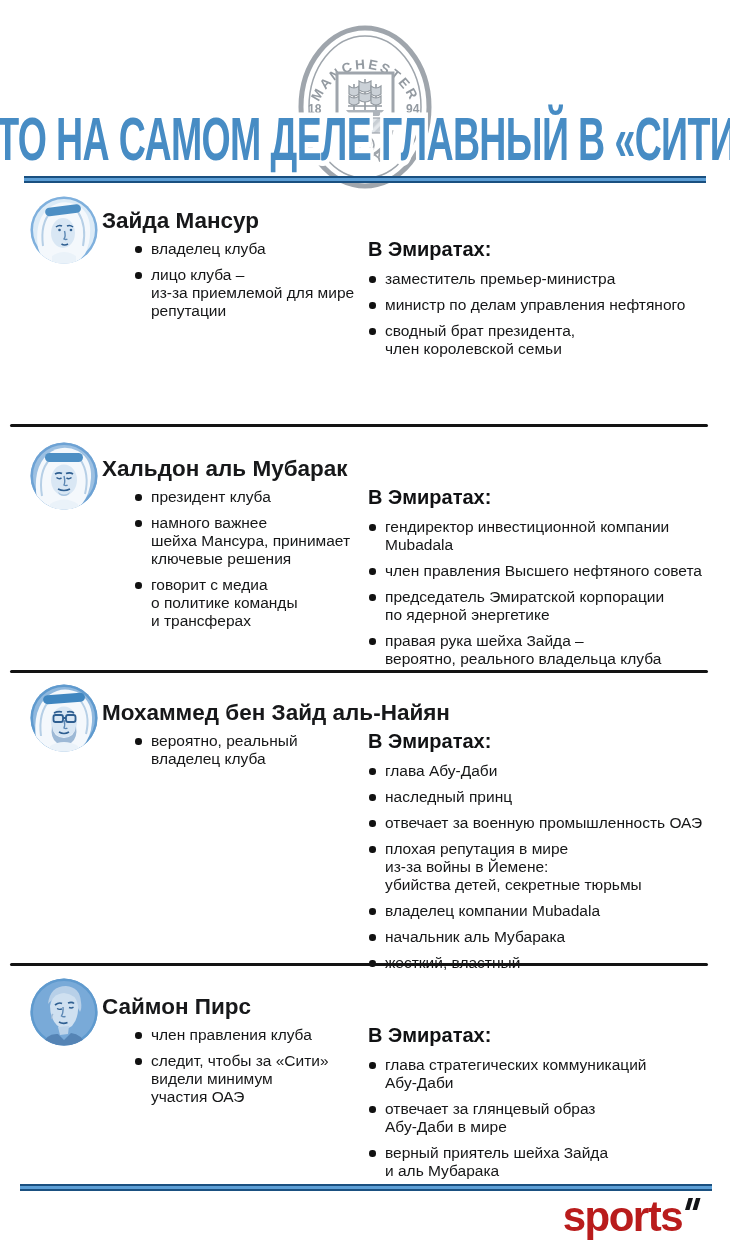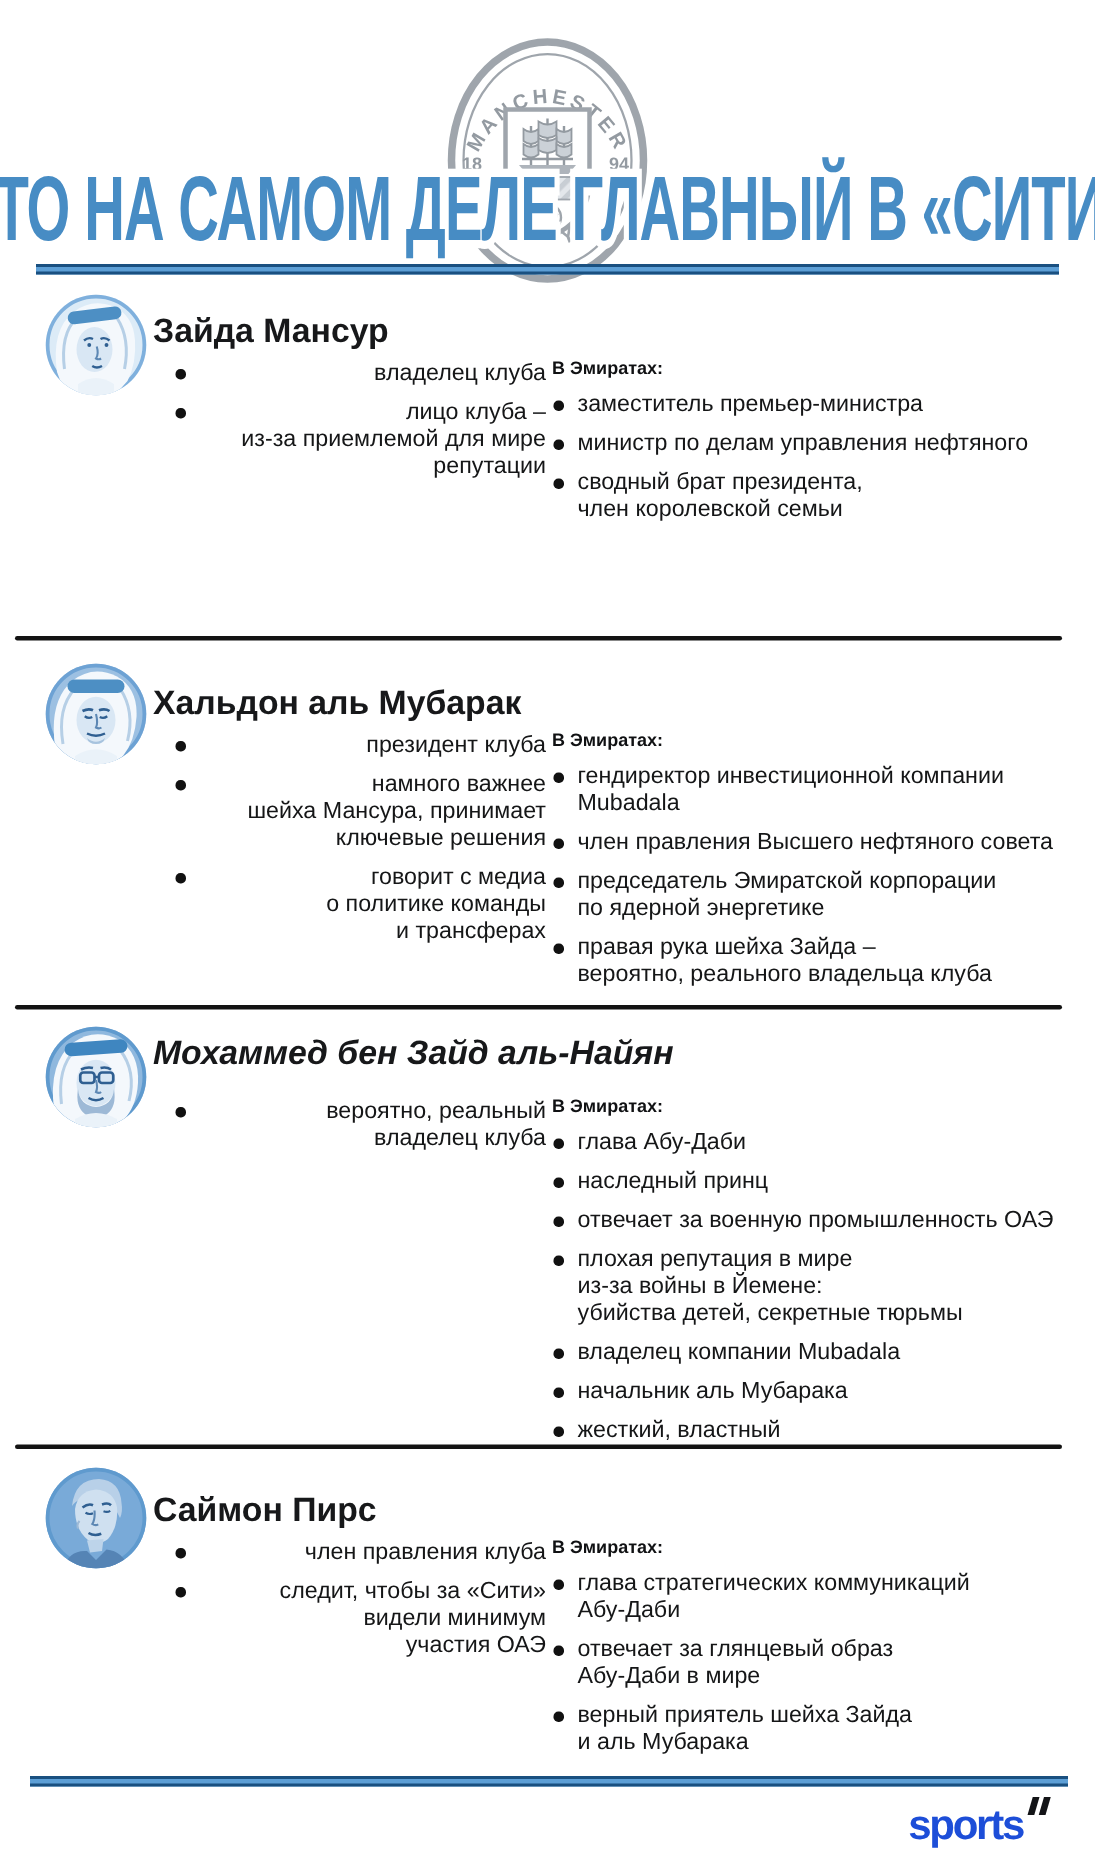--- a/index.html
+++ b/index.html
@@ -23,35 +23,35 @@
   .rule{height:3px;background:#5d9fd6;border-top:2px solid #1a5080;border-bottom:2px solid #1a5080;z-index:4;}
   .rule-title{top:176px;left:24px;width:682px;}
   .rule-bottom{top:1184px;left:20px;width:692px;}
 
   .sep{height:3px;background:#131313;left:10px;width:698px;border-radius:2px;}
 
   
   .person{left:0;width:730px;}
   .avatar{left:30px;width:68px;height:68px;}
   .person-name{position:absolute;left:102px;margin:0;font-size:22.5px;font-weight:bold;color:#17181a;white-space:nowrap;}
-  .left-list{position:absolute;left:116px;width:248px;text-align:right;}
+  .left-list{position:absolute;left:134px;width:248px;}
   .right-col{position:absolute;left:368px;width:352px;}
   ul.facts{list-style:none;margin:0;padding:0;}
   .fact{
     position:relative;padding-left:17px;margin-bottom:8px;
     font-size:15.5px;line-height:18px;white-space:pre-line;font-weight:500;
   }
   .fact::before{
     content:"";position:absolute;left:1px;top:6px;width:6.5px;height:6.5px;border-radius:50%;background:#111;
   }
-  .right-title{font-weight:bold;font-size:12px;margin-bottom:9px;color:#101113;}
+  .right-title{font-weight:bold;font-size:20px;margin-bottom:9px;color:#101113;}
 
   
   .logo{top:1196px;right:28px;display:flex;align-items:flex-start;z-index:5;}
-  .logo-text{font-size:28px;font-weight:bold;letter-spacing:-1.5px;line-height:42px;color:#1d4ed8;}
+  .logo-text{font-size:42px;font-weight:bold;letter-spacing:-1.5px;line-height:42px;color:#b91c1c;}
   .logo-mark{margin-left:2px;margin-top:1px;}
 </style>
 </head>
 <body>
 
 <svg class="abs badge" viewBox="0 0 138 170" aria-hidden="true">
   <defs>
     <pattern id="diag" width="7" height="7" patternUnits="userSpaceOnUse" patternTransform="rotate(45)">
       <rect width="7" height="7" fill="#e2e6ea"></rect>
       <rect width="3.5" height="7" fill="#c6ccd2"></rect>
@@ -212,21 +212,21 @@
         <path d="M33,34 h3"></path>
       </g>
       <path d="M24,29 q4,-2 8,-1 M37,28 q4,-1 7,1" stroke="#2f5f91" stroke-width="1.7" fill="none"></path>
       <path d="M34,36 q1.4,5 0,8 q2,1.2 3.4,0" stroke="#5d88b4" stroke-width="1.4" fill="none"></path>
 
       <path d="M22,42 q1,11 12,12 q11,-1 12,-12 q2,12 -5,17 q-7,4 -14,0 q-7,-5 -5,-17 Z" fill="#9db9d6"></path>
       <path d="M29,48 q5,3 10,0" stroke="#2f5f91" stroke-width="1.6" fill="none"></path>
       <path d="M20,62 q14,-8 28,0 l0,6 -28,0 Z" fill="#eaf2f9"></path>
     </g>
   </svg>
-  <h2 class="person-name" style="top:11px;font-style:italic;">Мохаммед бен Зайд аль-Найян</h2>
+  <h2 class="person-name" style="top:22px;">Мохаммед бен Зайд аль-Найян</h2>
   <ul class="facts left-list" style="top:54px;">
     <li class="fact">вероятно, реальный
 владелец клуба</li>
   </ul>
   <div class="right-col" style="top:52px;">
     <div class="right-title">В Эмиратах:</div>
     <ul class="facts">
       <li class="fact">глава Абу-Даби</li>
       <li class="fact">наследный принц</li>
       <li class="fact">отвечает за военную промышленность ОАЭ</li>

